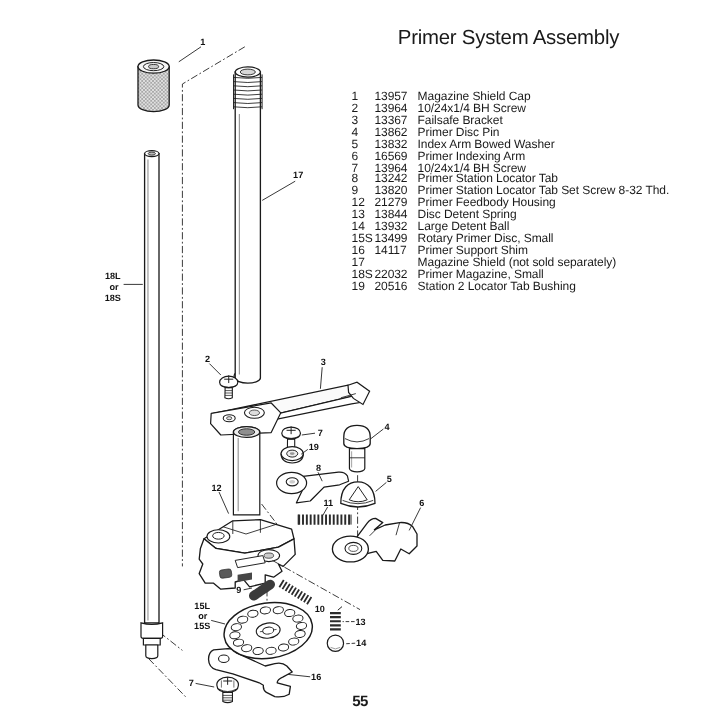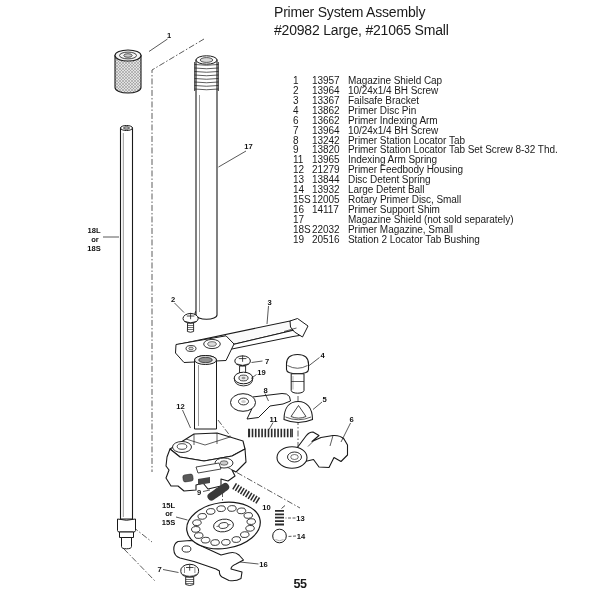--- a/index.html
+++ b/index.html
@@ -1,21 +1,21 @@
 <!DOCTYPE html>
 <html><head>
 <meta charset="utf-8">
 <style>
   html,body{margin:0;padding:0;}
   body{width:600px;height:600px;background:#ffffff;position:relative;overflow:hidden;
        font-family:"Liberation Sans", sans-serif;color:#1a1a1a;}
   #stage{position:absolute;inset:0;width:600px;height:600px;}
   svg{position:absolute;left:0;top:0;}
-  .title-block{position:absolute;left:274px;top:4px;width:242px;text-align:left;
-ateral    font-weight:bold;font-size:14px;line-height:17.6px;letter-spacing:-0.2px;white-space:nowrap;}
+  .title-block{position:absolute;left:274px;top:23px;width:242px;text-align:right;
+ateral    font-weight:bold;font-size:17px;line-height:17.6px;letter-spacing:-0.2px;white-space:nowrap;}
   .parts-list{position:absolute;left:293px;top:76px;font-size:10px;line-height:9.93px;
     letter-spacing:-0.05px;white-space:nowrap;}
   .prow{display:block;height:9.93px;}
   .c-item{display:inline-block;width:19px;}
   .c-part{display:inline-block;width:36px;}
   .c-desc{display:inline-block;}
   .page-num{position:absolute;left:288px;top:577px;width:24px;text-align:center;
     font-weight:bold;font-size:12.5px;letter-spacing:-0.5px;}
   .co{font:600 7.6px "Liberation Sans", sans-serif;fill:#111;}
   .ln{stroke:#1a1a1a;fill:none;}
@@ -263,37 +263,36 @@
     <text class="co" x="168.5" y="522">15S</text>
     <text class="co" x="300.5" y="518">13</text>
     <text class="co" x="301" y="536">14</text>
     <text class="co" x="263.5" y="564">16</text>
     <text class="co" x="159.5" y="569">7</text>
   </g>
 </svg>
 
 <div class="title-block">
   <div>Primer System Assembly</div>
-  <div>#20982 Large, #21065 Small</div>
 </div>
 
 <div class="parts-list">
   <div class="prow"><span class="c-item">1</span><span class="c-part">13957</span><span class="c-desc">Magazine Shield Cap</span></div>
   <div class="prow"><span class="c-item">2</span><span class="c-part">13964</span><span class="c-desc">10/24x1/4 BH Screw</span></div>
   <div class="prow"><span class="c-item">3</span><span class="c-part">13367</span><span class="c-desc">Failsafe Bracket</span></div>
   <div class="prow"><span class="c-item">4</span><span class="c-part">13862</span><span class="c-desc">Primer Disc Pin</span></div>
-  <div class="prow"><span class="c-item">6</span><span class="c-part">13662</span><span class="c-desc">Primer Indexing Arm</span></div>
+  <div class="prow"><span class="c-item">5</span><span class="c-part">13832</span><span class="c-desc">Index Arm Bowed Washer</span></div>
+  <div class="prow"><span class="c-item">6</span><span class="c-part">16569</span><span class="c-desc">Primer Indexing Arm</span></div>
   <div class="prow"><span class="c-item">7</span><span class="c-part">13964</span><span class="c-desc">10/24x1/4 BH Screw</span></div>
   <div class="prow"><span class="c-item">8</span><span class="c-part">13242</span><span class="c-desc">Primer Station Locator Tab</span></div>
   <div class="prow"><span class="c-item">9</span><span class="c-part">13820</span><span class="c-desc">Primer Station Locator Tab Set Screw 8-32 Thd.</span></div>
-  <div class="prow"><span class="c-item">11</span><span class="c-part">13965</span><span class="c-desc">Indexing Arm Spring</span></div>
   <div class="prow"><span class="c-item">12</span><span class="c-part">21279</span><span class="c-desc">Primer Feedbody Housing</span></div>
   <div class="prow"><span class="c-item">13</span><span class="c-part">13844</span><span class="c-desc">Disc Detent Spring</span></div>
   <div class="prow"><span class="c-item">14</span><span class="c-part">13932</span><span class="c-desc">Large Detent Ball</span></div>
-  <div class="prow"><span class="c-item">15S</span><span class="c-part">12005</span><span class="c-desc">Rotary Primer Disc, Small</span></div>
+  <div class="prow"><span class="c-item">15S</span><span class="c-part">13499</span><span class="c-desc">Rotary Primer Disc, Small</span></div>
   <div class="prow"><span class="c-item">16</span><span class="c-part">14117</span><span class="c-desc">Primer Support Shim</span></div>
   <div class="prow"><span class="c-item">17</span><span class="c-part"></span><span class="c-desc">Magazine Shield (not sold separately)</span></div>
   <div class="prow"><span class="c-item">18S</span><span class="c-part">22032</span><span class="c-desc">Primer Magazine, Small</span></div>
   <div class="prow"><span class="c-item">19</span><span class="c-part">20516</span><span class="c-desc">Station 2 Locator Tab Bushing</span></div>
 </div>
 
 <div class="page-num">55</div>
 
 </div>
 

